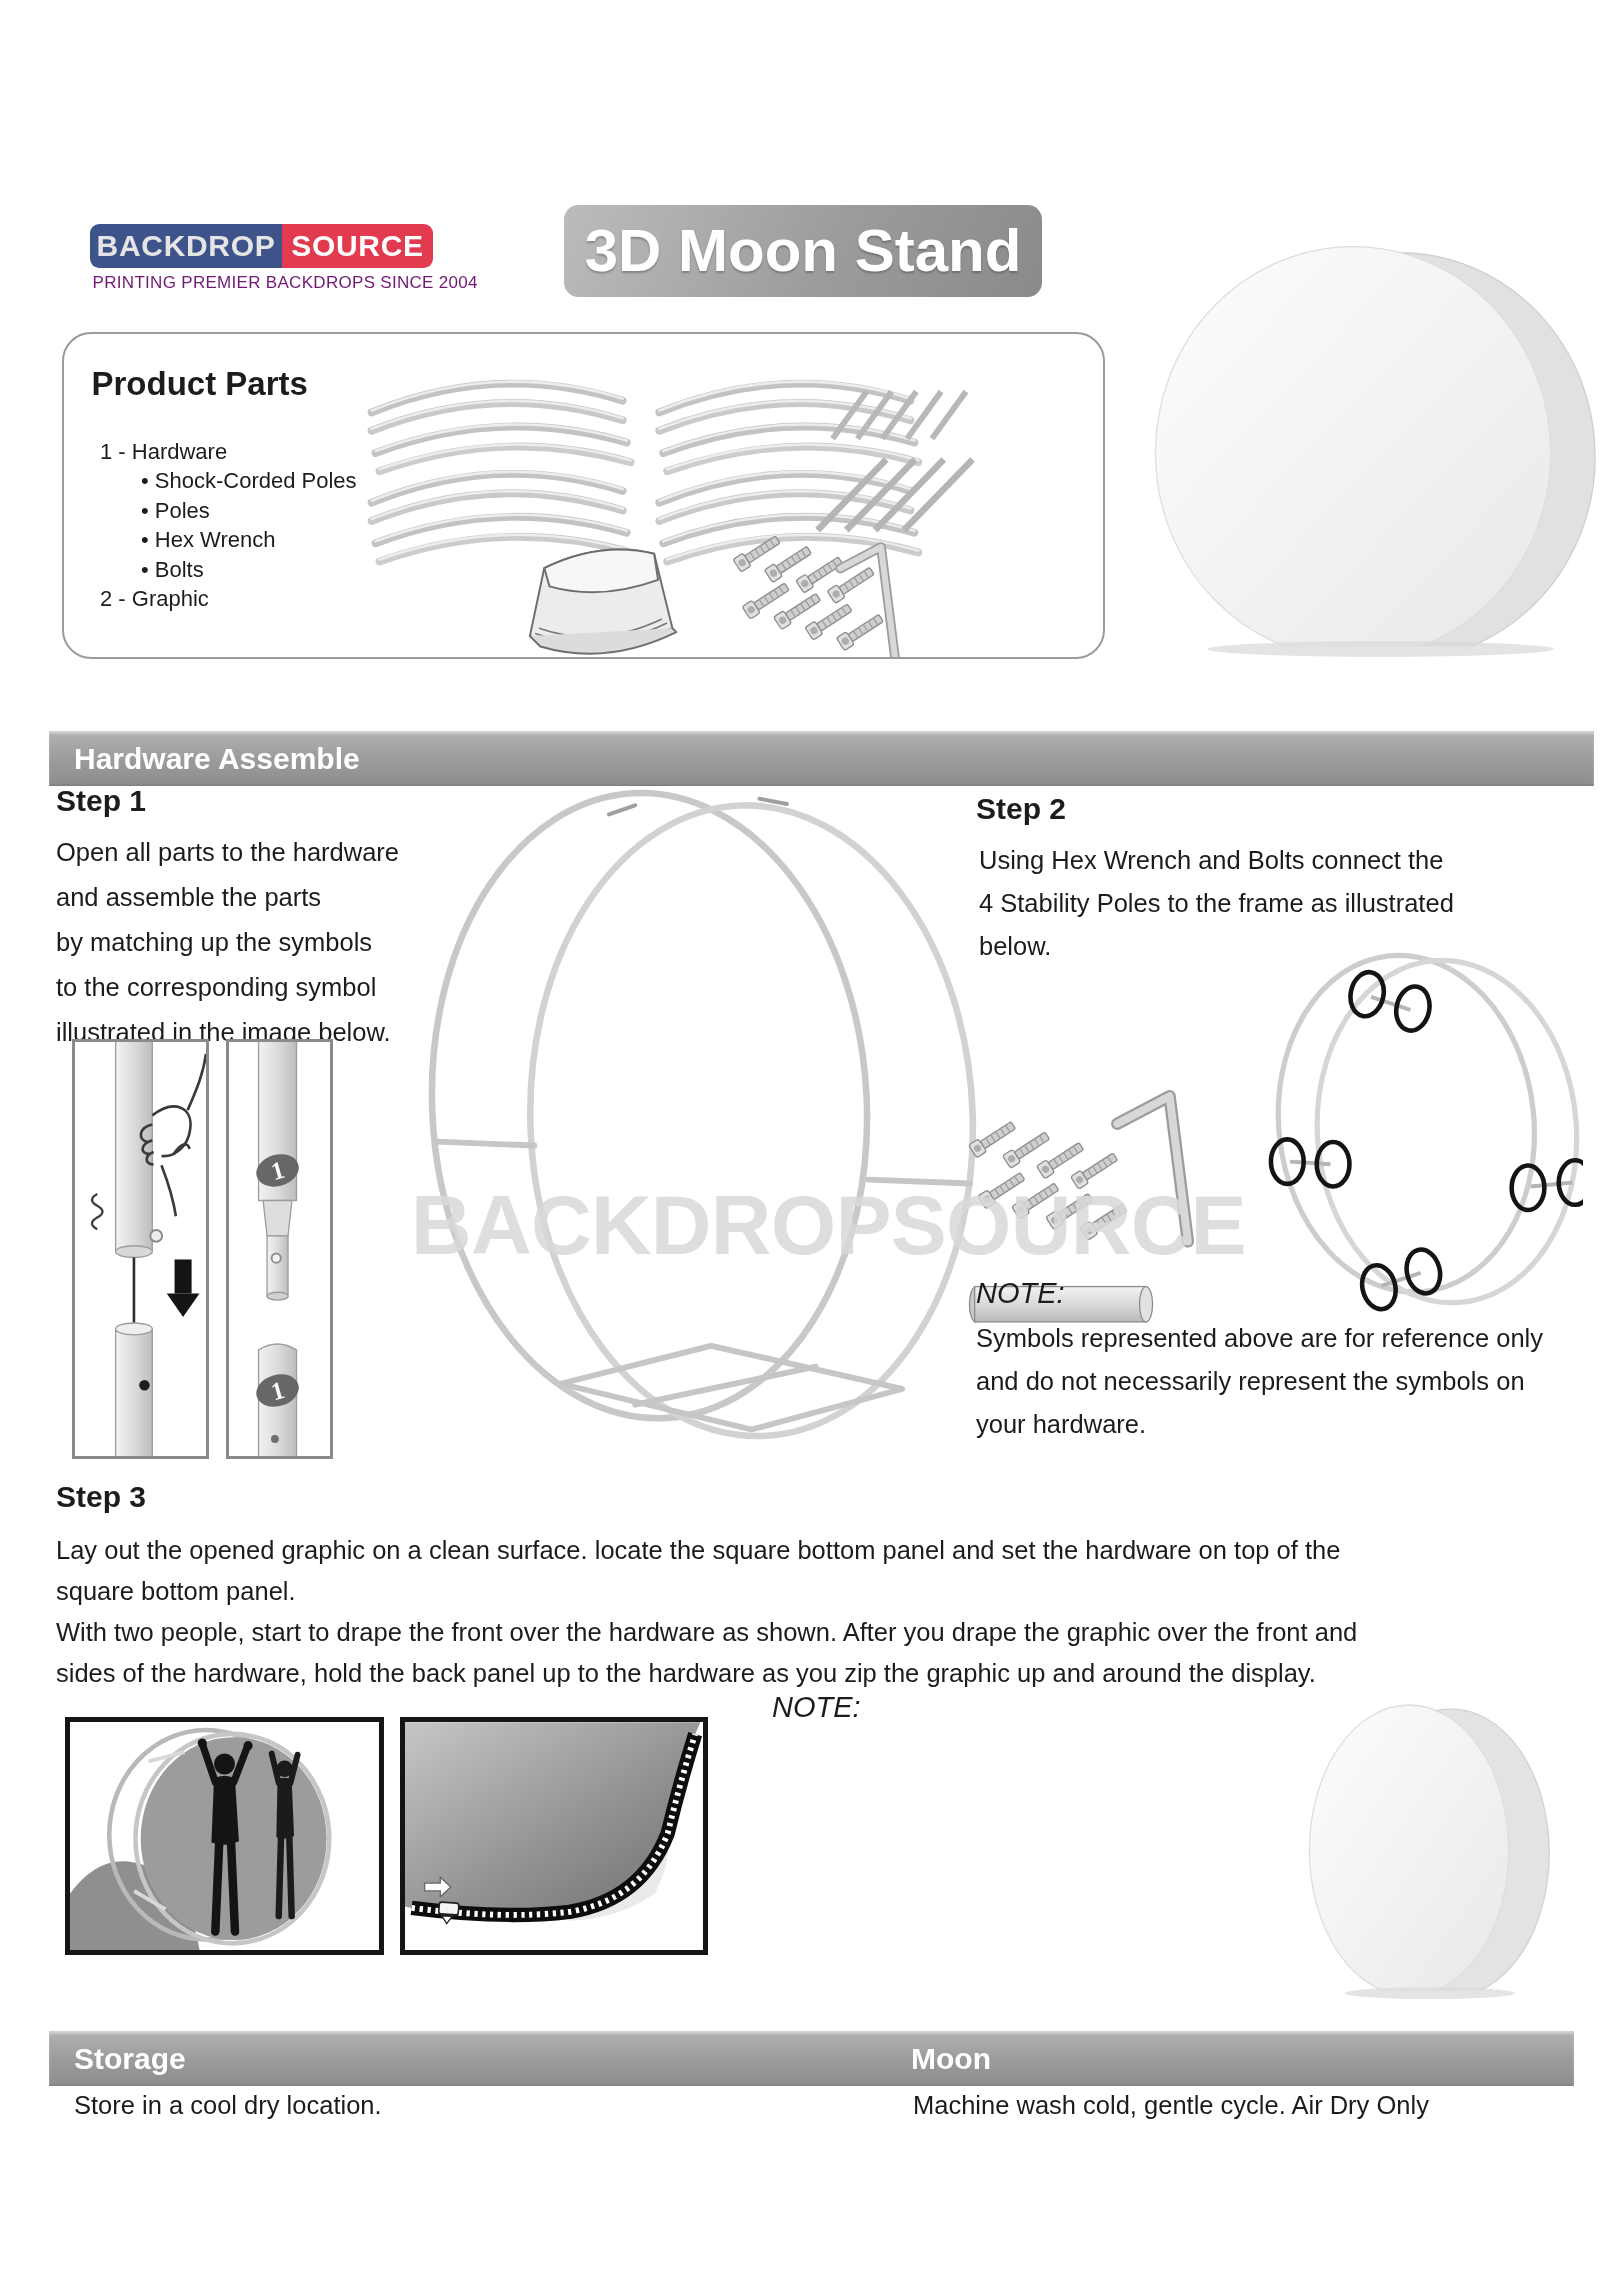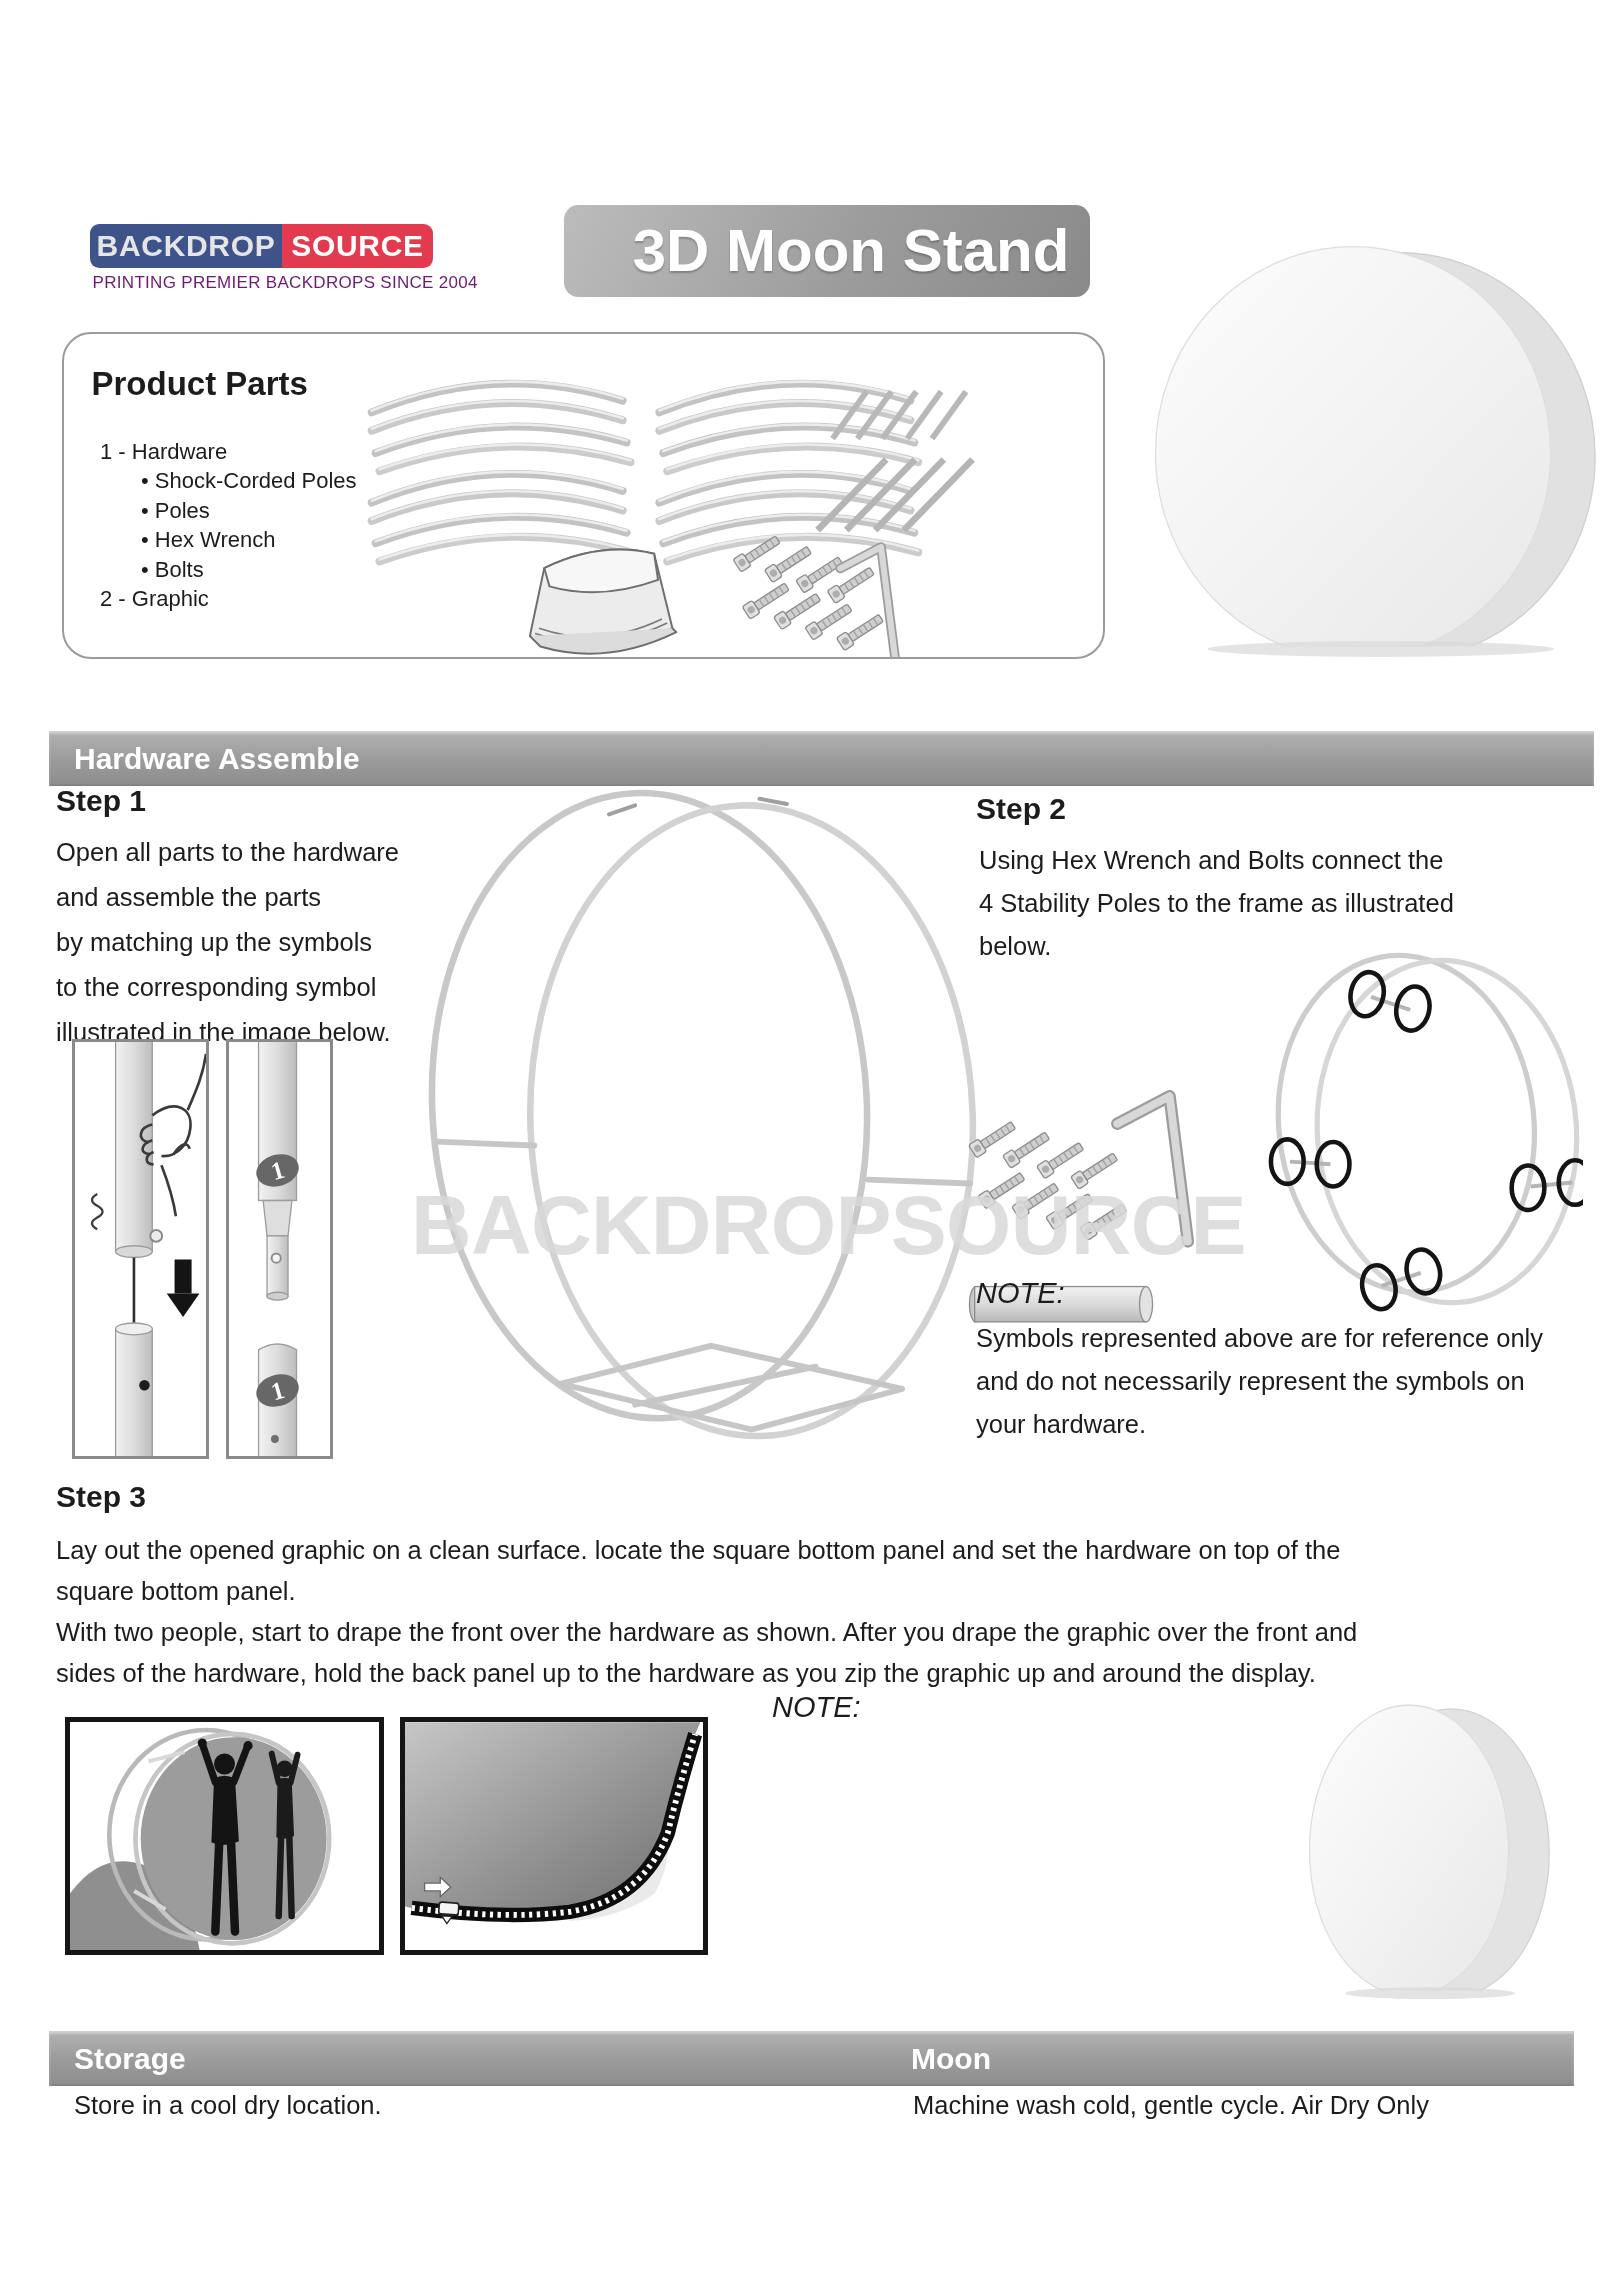--- a/index.html
+++ b/index.html
@@ -12,21 +12,21 @@
   .logo-bar{display:flex;height:44px;font-weight:bold;font-size:30px;line-height:44px;}
   .logo-blue{background:var(--logo-blue,#3d5389);color:#e5e5e5;width:192px;border-radius:9.2px 0 0 9.2px;
              text-align:center;letter-spacing:0.7px;}
   .logo-red{background:var(--logo-red,#e23b4f);color:#fff;width:151px;border-radius:0 9.2px 9.2px 0;
             text-align:center;letter-spacing:0.7px;}
   .logo-tagline{font-size:17px;color:#701a75;margin-top:5.2px;letter-spacing:0.3px;padding-left:2.6px;}
 
   .title-banner{left:564px;top:205px;width:478px;height:92px;border-radius:14.4px;
       background:linear-gradient(115deg,#bcbcbc 0%,#9c9c9c 55%,#8a8a8a 100%);
       color:#fff;font-size:60px;font-weight:bold;text-align:center;line-height:92px;
-      text-shadow:0 2px 2px rgba(0,0,0,.25);padding-left:48px;}
+      text-shadow:0 2px 2px rgba(0,0,0,.25);}
 
   
   .parts-box{left:62px;top:332px;width:1039px;height:323px;border:2.6px solid #9b9b9b;border-radius:29px;background:#fff;}
   .parts-heading{left:27.5px;top:31px;font-size:33px;font-weight:bold;}
   .parts-list{left:36px;top:103px;font-size:22px;line-height:29.4px;}
   .parts-list .indent{padding-left:41px;}
   .parts-art{left:0;top:0;width:1039px;height:323px;pointer-events:none;}
 
   
   .banner{left:49px;width:1525px;height:55px;

